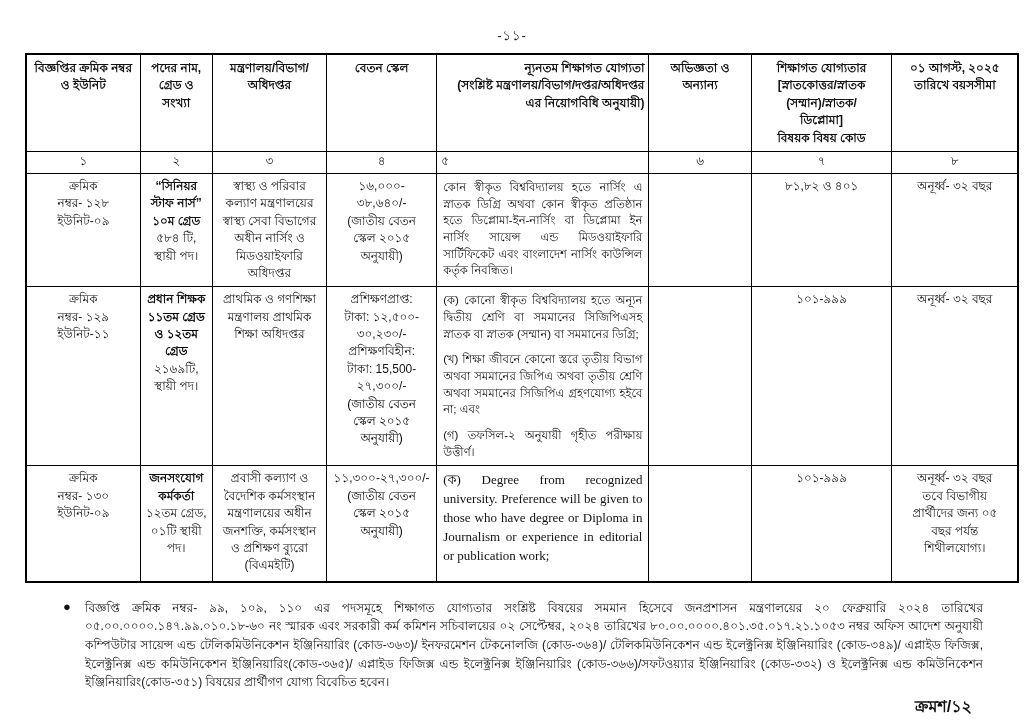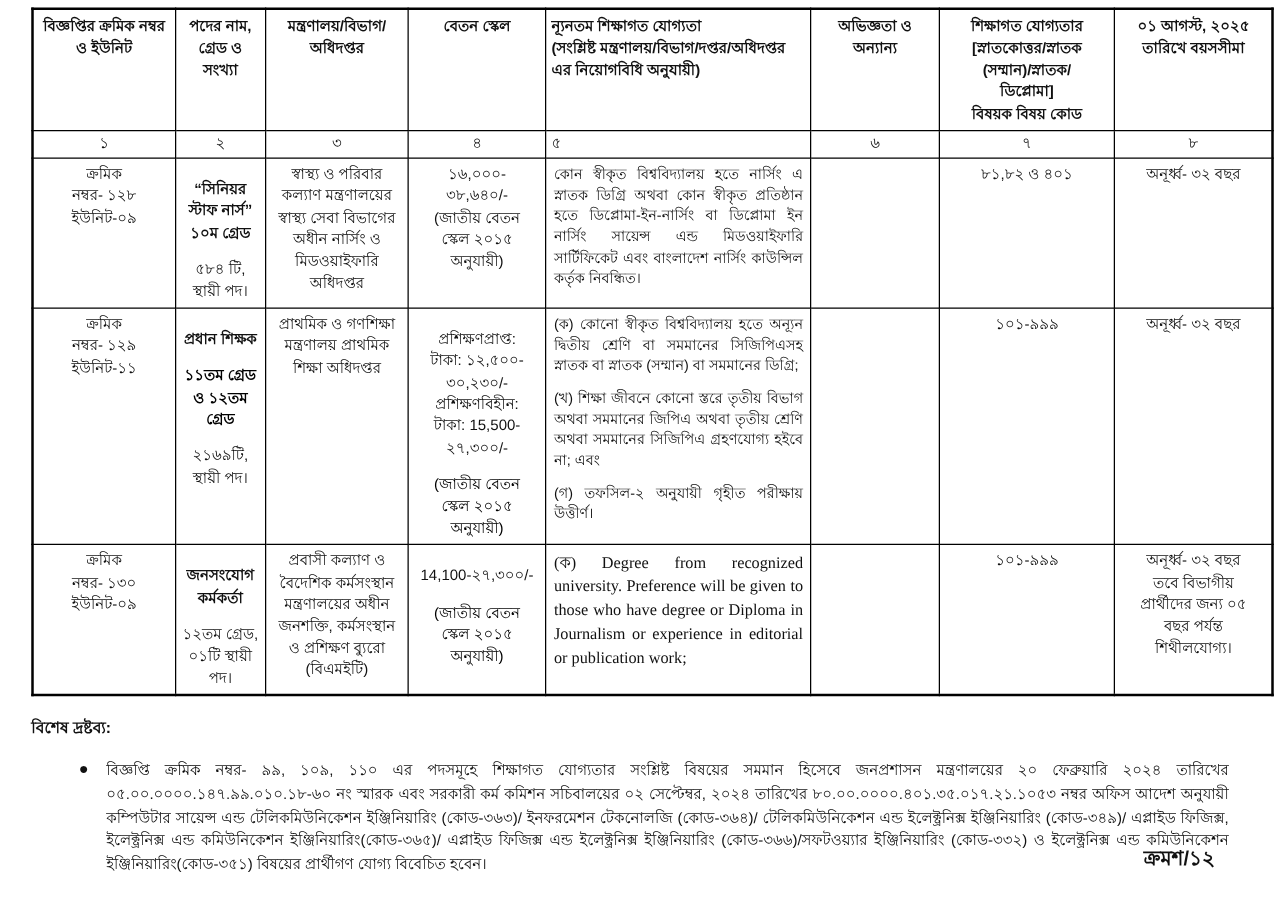--- a/index.html
+++ b/index.html
@@ -24,25 +24,25 @@
     border:1px solid #000;
     vertical-align:top;
     padding:4px 4px;
     font-size:12px;
     line-height:1.45;
     color:#111;
   }
   th { font-weight:bold; text-align:center; }
   .pre { white-space:pre-line; }
   .c-center { text-align:center; }
-  .c-left { text-align:left; }
+  .c-left { text-align:right; }
   .c-justify { text-align:justify; }
   .bold { font-weight:bold; }
   .red { color:#000000; }
-  .blk { display:block;margin-top:12px; }
+  .blk { display:block; }
   tr.header-row th { height:88px; padding-top:5px; }
   tr.num-row td { height:22px; padding:1px 4px; text-align:center; font-size:12px; }
   tr.num-row td.numleft { text-align:left; }
   tr.row-1 td { height:112px; }
   tr.row-2 td { height:156px; }
   tr.row-3 td { height:116px; }
   td .para { margin-bottom:9px; text-align:justify; }
   td .para:last-child { margin-bottom:0; }
   .eng {
     font-family:"Liberation Serif","DejaVu Serif",serif;
@@ -54,20 +54,21 @@
   .note-item { display:flex; margin:14px 0 0 38px; width:920px; }
   .bullet-glyph { width:22px; font-size:13px; flex:0 0 22px; }
   .note-text { text-align:justify; font-size:12px; line-height:1.55; flex:1; }
   .footer-right { position:absolute; right:52px; top:668px; font-size:16px; font-weight:bold; }
 </style>
 </head>
 <body>
 
 <div class="page">
 
+  <div class="page-number">-১১-</div>
 
   <table class="main">
     <colgroup>
       <col style="width:11.5%">
         <col style="width:7.3%">
         <col style="width:11.5%">
         <col style="width:11.1%">
       <col style="width:21.4%">
         <col style="width:10.3%">
         <col style="width:14.2%">
@@ -173,41 +174,40 @@
 ইউনিট-০৯</td>
       <td class="c-center">
         <span class="blk pre bold">জনসংযোগ
 কর্মকর্তা</span>
         <span class="blk pre">১২তম গ্রেড,
 ০১টি স্থায়ী
 পদ।</span>
       </td>
       <td class="c-center">প্রবাসী কল্যাণ ও বৈদেশিক কর্মসংস্থান মন্ত্রণালয়ের অধীন জনশক্তি, কর্মসংস্থান ও প্রশিক্ষণ ব্যুরো (বিএমইটি)</td>
       <td class="c-center">
-        <span class="blk pre">14,100-২৭,৩০০/-</span>
+        <span class="blk pre">১১,৩০০-২৭,৩০০/-</span>
         <span class="blk pre red">(জাতীয় বেতন
 স্কেল ২০১৫
 অনুযায়ী)</span>
       </td>
       <td class="qual-cell">
         <div class="para eng">(ক) Degree from recognized university. Preference will be given to those who have degree or Diploma in Journalism or experience in editorial or publication work;</div>
       </td>
       <td></td>
       <td class="c-center">১০১-৯৯৯</td>
       <td class="pre c-center">অনূর্ধ্ব- ৩২ বছর
 তবে বিভাগীয়
 প্রার্থীদের জন্য ০৫
 বছর পর্যন্ত
 শিথীলযোগ্য।</td>
     </tr>
   </tbody>
     </table>
 
   <div class="notes">
-    <div class="notes-heading">বিশেষ দ্রষ্টব্য:</div>
     <div class="note-item">
       <span class="bullet-glyph">●</span>
       <div class="note-text">
         <span>বিজ্ঞপ্তি </span><span class="red">ক্রমিক</span><span> নম্বর- ৯৯, ১০৯, ১১০  এর পদসমূহে শিক্ষাগত যোগ্যতার সংশ্লিষ্ট বিষয়ের সমমান হিসেবে জনপ্রশাসন মন্ত্রণালয়ের ২০ ফেব্রুয়ারি ২০২৪ তারিখের ০৫.০০.০০০০.১৪৭.৯৯.০১০.১৮-৬০ নং স্মারক এবং সরকারী কর্ম কমিশন সচিবালয়ের ০২ সেপ্টেম্বর, ২০২৪ তারিখের ৮০.০০.০০০০.৪০১.৩৫.০১৭.২১.১০৫৩  নম্বর অফিস আদেশ অনুযায়ী কম্পিউটার সায়েন্স এন্ড টেলিকমিউনিকেশন ইঞ্জিনিয়ারিং (কোড-৩৬৩)/ ইনফরমেশন টেকনোলজি (কোড-৩৬৪)/ টেলিকমিউনিকেশন এন্ড ইলেক্ট্রনিক্স ইঞ্জিনিয়ারিং (কোড-৩৪৯)/ এপ্লাইড ফিজিক্স, ইলেক্ট্রনিক্স এন্ড কমিউনিকেশন ইঞ্জিনিয়ারিং(কোড-৩৬৫)/ এপ্লাইড ফিজিক্স এন্ড ইলেক্ট্রনিক্স ইঞ্জিনিয়ারিং (কোড-৩৬৬)/সফটওয়্যার ইঞ্জিনিয়ারিং (কোড-৩৩২) ও ইলেক্ট্রনিক্স এন্ড কমিউনিকেশন ইঞ্জিনিয়ারিং(কোড-৩৫১) বিষয়ের প্রার্থীগণ যোগ্য বিবেচিত হবেন।</span>
       </div>
     </div>
   </div>
 
   <div class="footer-right">ক্রমশ/১২</div>
 

